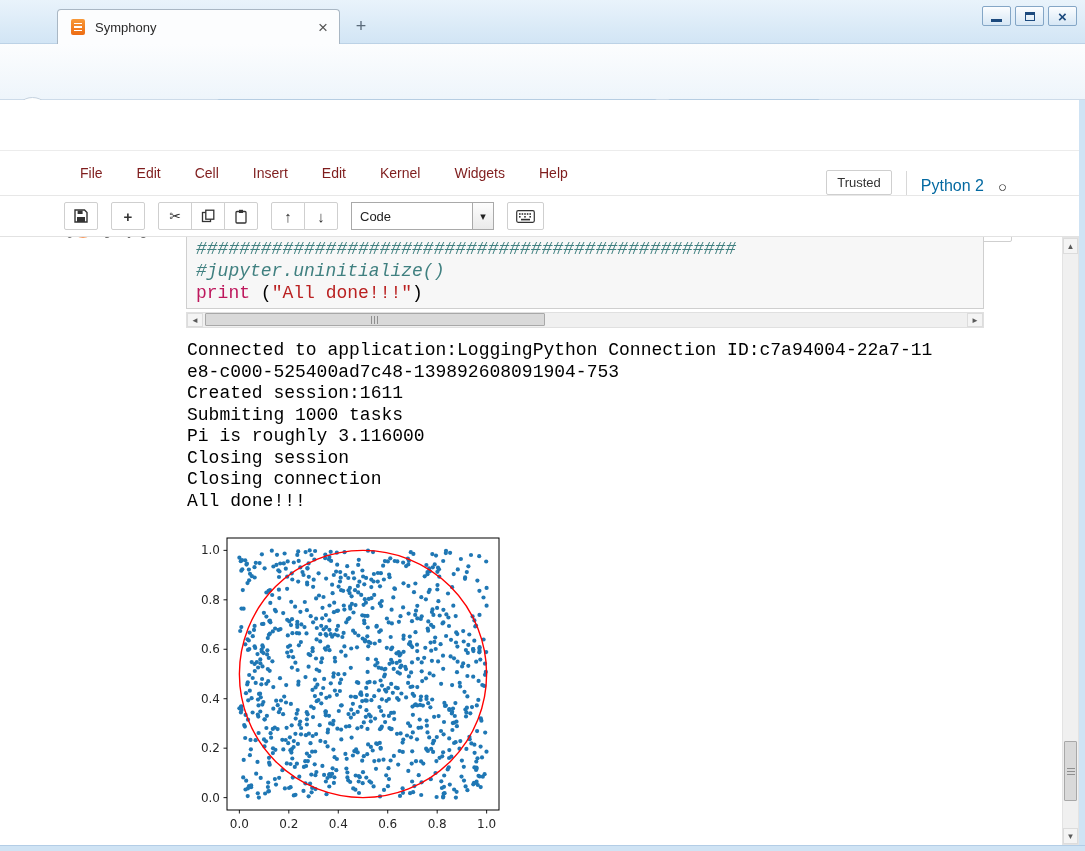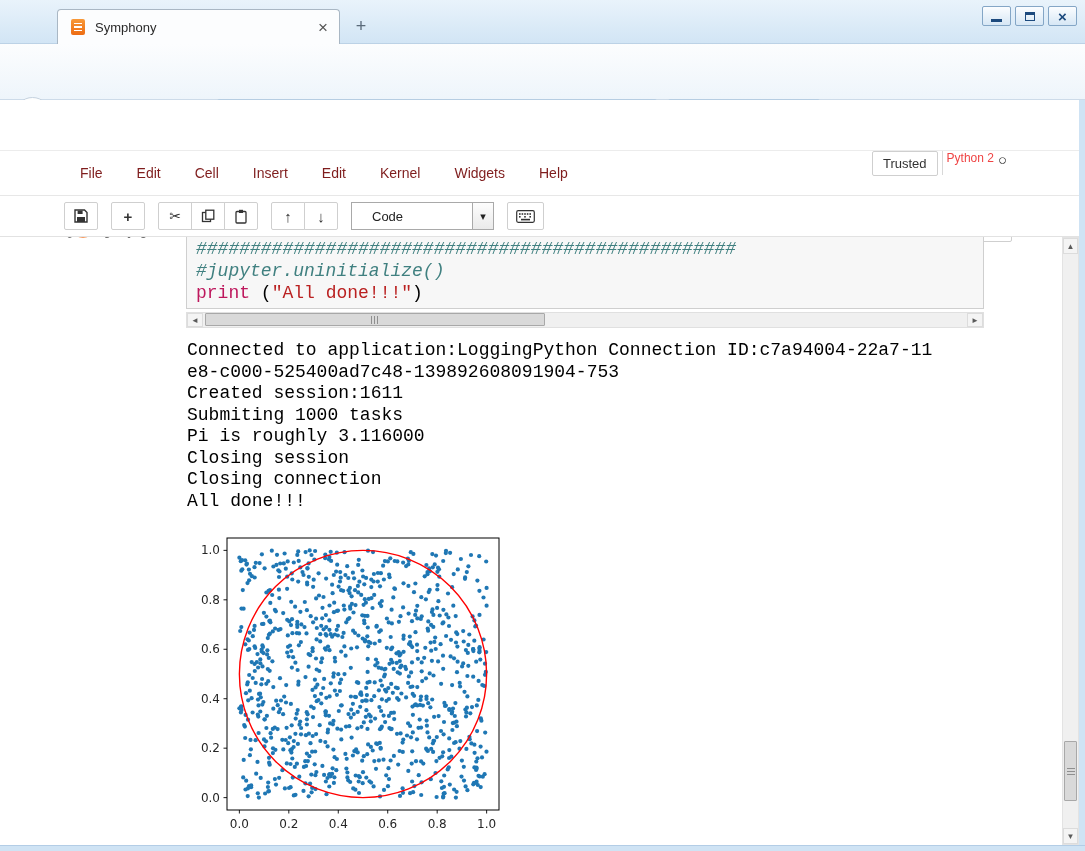--- a/index.html
+++ b/index.html
@@ -57,43 +57,43 @@
   .autosave{position:absolute;left:331px;top:117px;font-size:12px;color:#333}
   .py-logo{position:absolute;left:895px;top:105px}
   .logout{position:absolute;left:944px;top:105px;width:68px;height:37px;background:#fff;border:1px solid #cfcfcf;border-radius:2px;
     font-size:14px;color:#333;font-family:"Liberation Sans",sans-serif;cursor:pointer}
 
   
   .jp-menubar{position:absolute;left:0;top:150px;width:1085px;height:46px;background:#fff;
     border-top:1px solid #ececec;border-bottom:1px solid #e7e7e7;display:flex;align-items:center}
   .menu-items{display:flex;gap:34px;margin-left:80px}
   .menu-item{font-size:14px;color:#7f1d1d;cursor:pointer}
-  .menu-right{position:absolute;right:78px;top:0;height:100%;display:flex;align-items:flex-start;gap:4px}
+  .menu-right{position:absolute;right:78px;top:0;height:100%;display:flex;align-items:flex-end;gap:14px}
   .trusted{border:1px solid #cfcfcf;border-radius:2px;padding:4px 10px;font-size:13px;color:#333;cursor:default}
   .mdivider{width:1px;height:24px;background:#d8d8d8}
-  .kernel-name{font-size:12px;color:#ef4444}
+  .kernel-name{font-size:16px;color:#0369a1}
   .kernel-ind{font-size:15px;color:#333}
 
   
   .jp-toolbar{position:absolute;left:0;top:196px;width:1085px;height:41px;background:#fff;
     border-bottom:1px solid #e2e2e2;display:flex;align-items:center}
   .tb{display:flex;margin-left:13px}
   .tb:first-child{margin-left:64px}
   .tbtn{height:28px;min-width:34px;padding:0 8px;background:#fff;border:1px solid #cfcfcf;display:flex;align-items:center;
     justify-content:center;cursor:pointer;color:#333;font-size:14px;gap:6px}
   .tb .tbtn+.tbtn{margin-left:-1px}
   .tb .tbtn:first-child{border-radius:2px 0 0 2px}
   .tb .tbtn:last-child{border-radius:0 2px 2px 0}
   .tb .tbtn:only-child{border-radius:2px}
   .arrow-glyph{font-size:15px;font-weight:bold}
   .stop-glyph{font-size:13px}
   .restart-glyph{font-size:16px}
   .celltype{display:flex}
   .celltype .box{width:122px;height:28px;border:1px solid #a9a9a9;background:#fff;display:flex;align-items:center;
-    padding-left:20px;font-size:13px;color:#222;cursor:pointer}
+    padding-left:8px;font-size:13px;color:#222;cursor:pointer}
   .celltype .drop{width:22px;height:28px;margin-left:-1px;border:1px solid #a9a9a9;background:linear-gradient(#fdfdfd,#eaeaea);
     display:flex;align-items:center;justify-content:center;font-size:11px;color:#222;cursor:pointer}
 
   
   .code-cell{position:absolute;left:186px;top:237px;width:798px;height:72px;background:#f7f7f7;
     border:1px solid #cfcfcf;border-top:none;overflow:hidden;padding:1px 9px;cursor:text}
   .code-line{font-family:"Liberation Mono","DejaVu Sans Mono",monospace;font-size:18px;line-height:22px;white-space:pre}
   .tok-comment{color:#408080;font-style:italic}
   .tok-keyword{color:#be185d;font-weight:normal}
   .tok-string{color:#ba2121}

